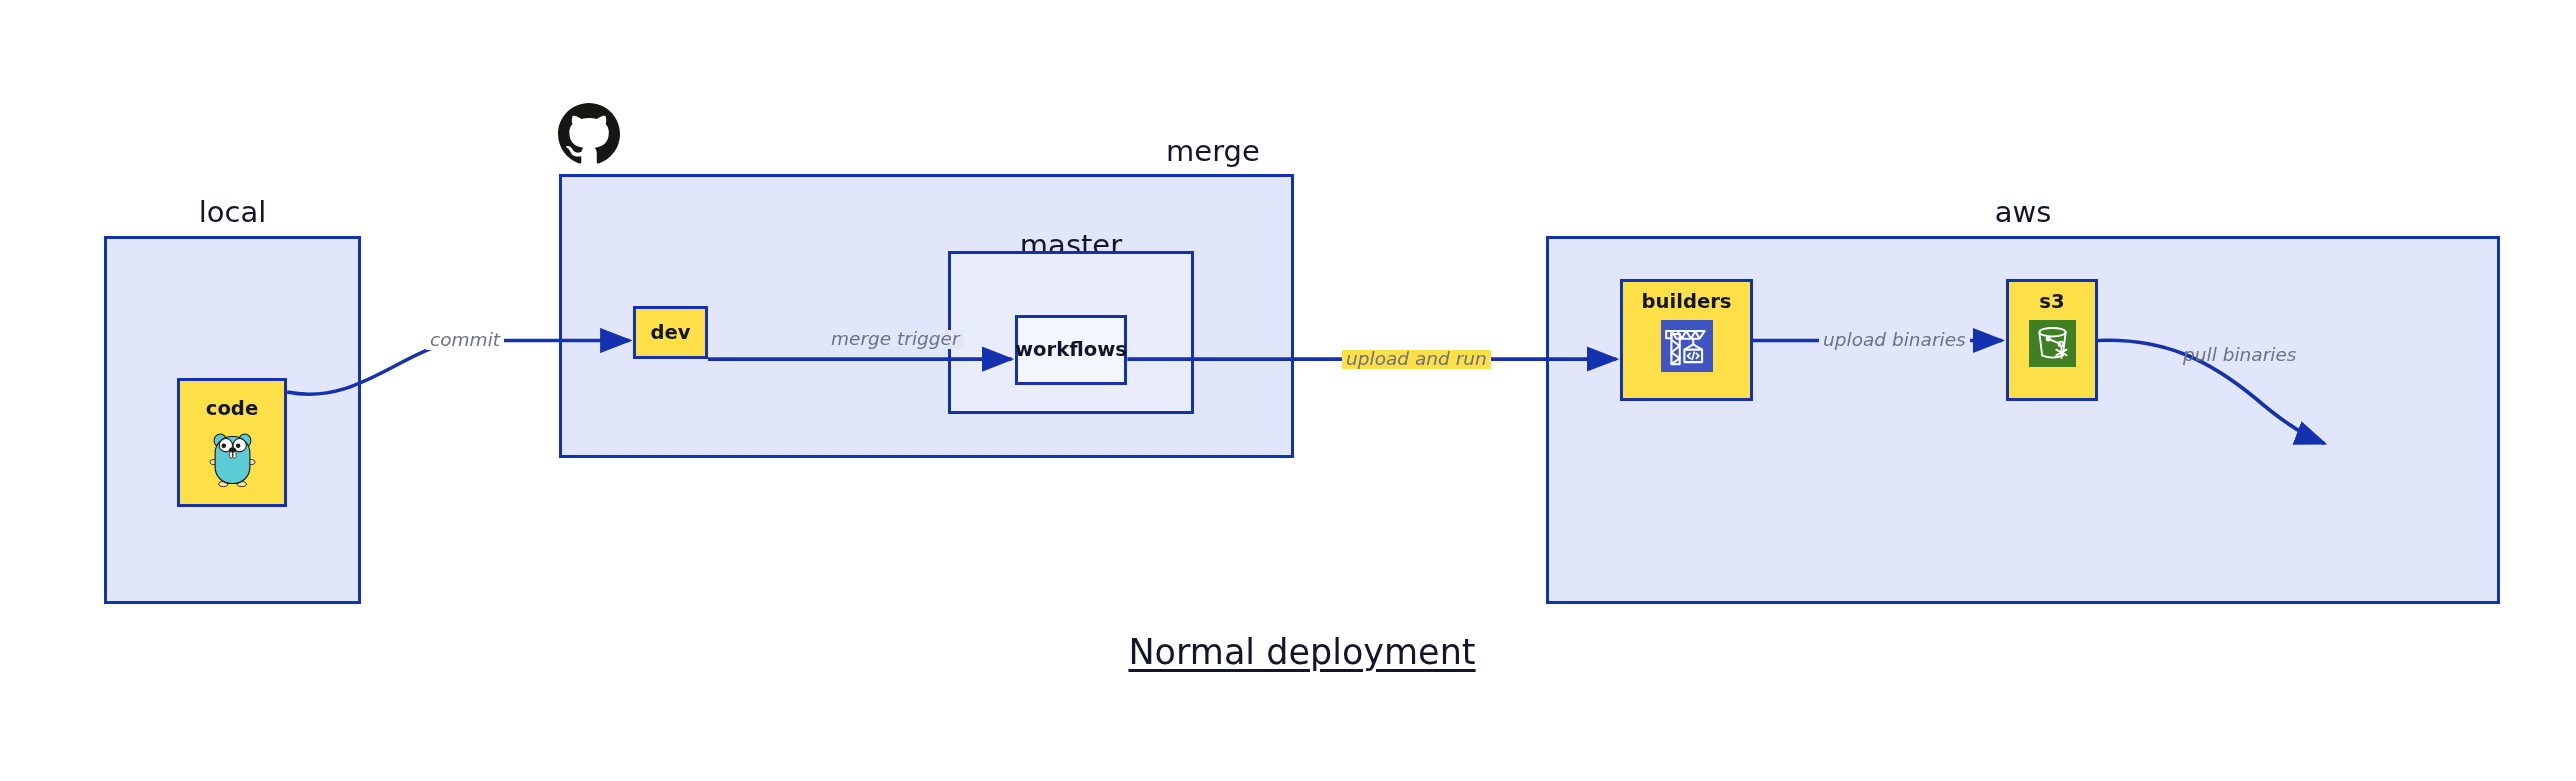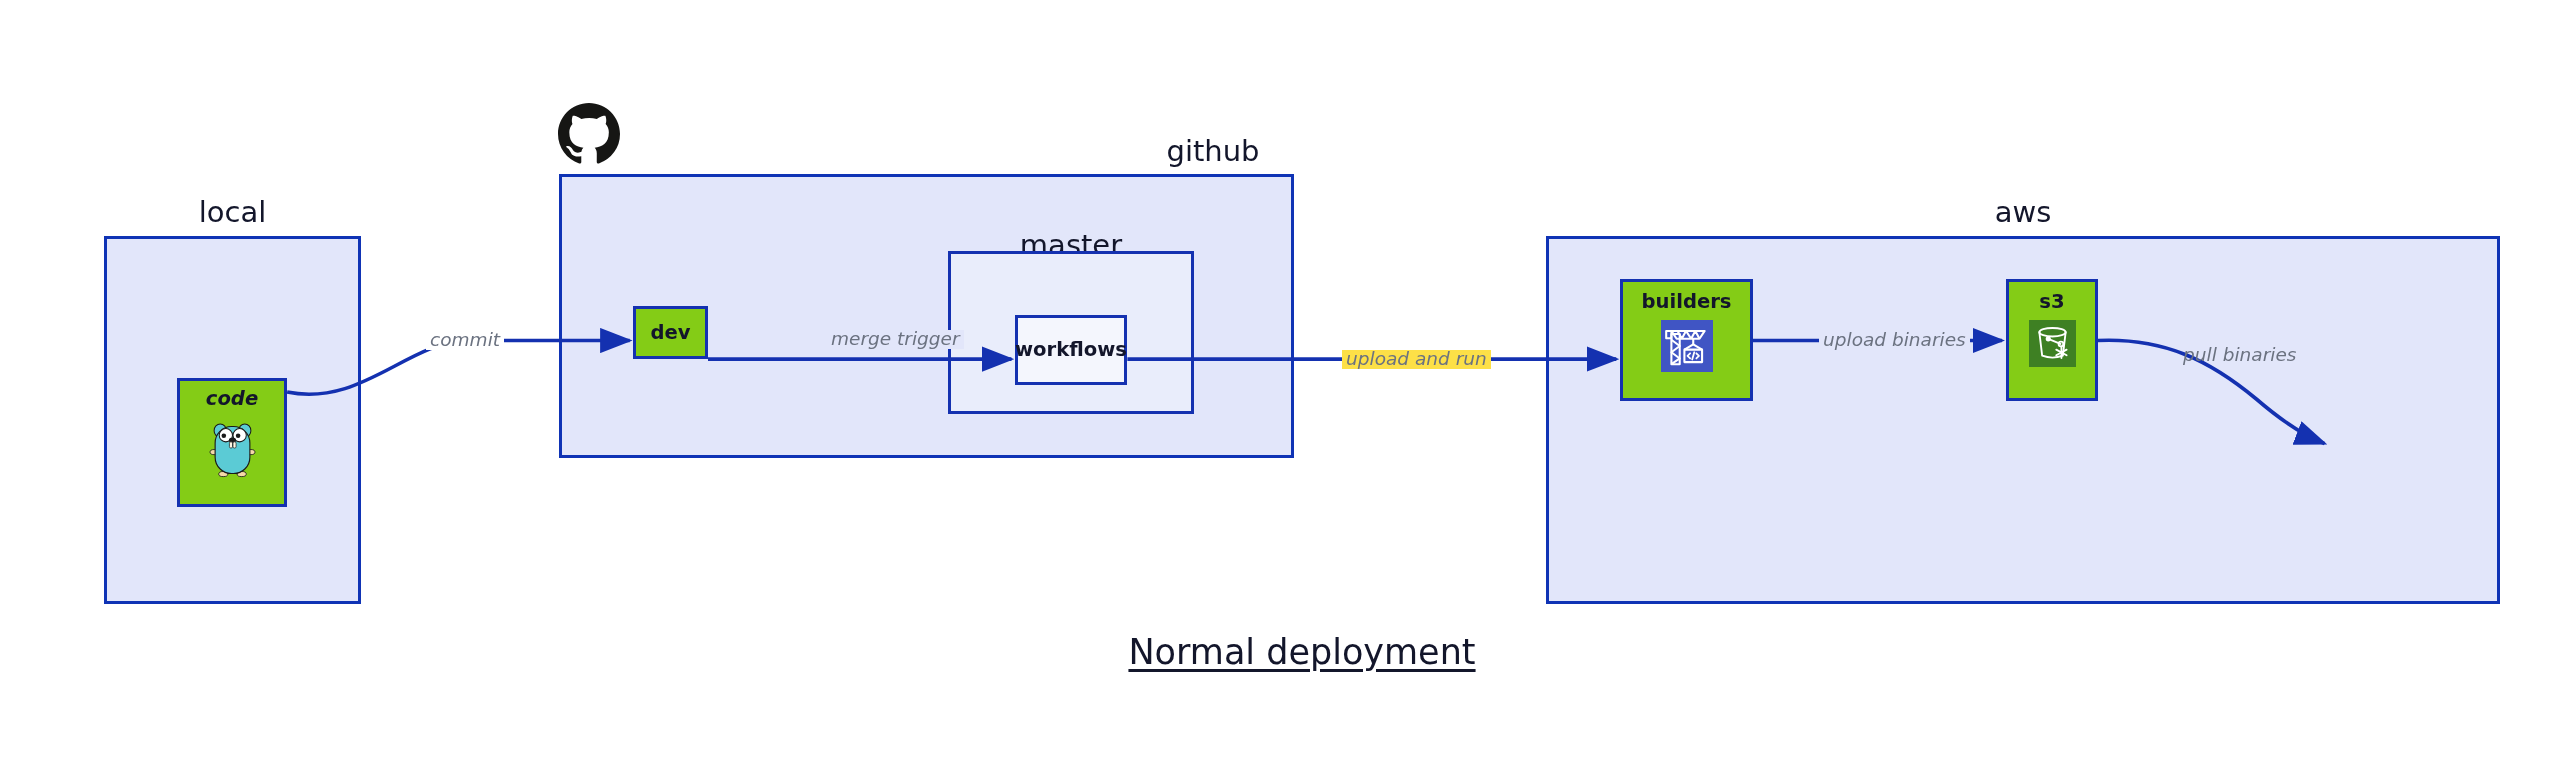--- a/index.html
+++ b/index.html
@@ -6,21 +6,21 @@
   body{width:2604px;height:781px;position:relative;overflow:hidden;
        font-family:"DejaVu Sans","Liberation Sans",sans-serif;}
   #stage{position:absolute;left:0;top:0;width:2604px;height:781px;}
 
   
   .group{position:absolute;background:#e2e6fa;border:3.6px solid #0f33b5;box-sizing:border-box;}
   .group-label{position:absolute;color:#13162b;font-size:29px;line-height:1;
                font-family:"DejaVu Sans","Liberation Sans",sans-serif;white-space:nowrap;}
 
   
-  .node{position:absolute;background:#84cc16;border:3.6px solid #1431b0;box-sizing:border-box;
+  .node{position:absolute;background:#fde047;border:3.6px solid #1431b0;box-sizing:border-box;
         display:flex;flex-direction:column;align-items:center;}
   .node-label{color:#13162b;font-size:19.6px;font-weight:bold;line-height:1;white-space:nowrap;
               font-family:"DejaVu Sans","Liberation Sans",sans-serif;}
   .subgroup{position:absolute;background:#e9edfb;border:3.6px solid #1431b0;box-sizing:border-box;}
 
   
   .tile{display:block;}
 
   
   #edges{position:absolute;left:0;top:0;width:2604px;height:781px;pointer-events:none;}
@@ -37,21 +37,21 @@
 </style>
 </head>
 <body>
 
 <div id="stage">
 
   <div class="group-label" style="left:104px;top:198px;width:257px;text-align:center;">local</div>
   <div class="group" style="left:104px;top:236px;width:257px;height:368px;"></div>
 
   <div class="node" style="left:177px;top:378px;width:110px;height:129px;">
-    <div class="node-label" style="margin-top:8px;font-style:italic;">code</div>
+    <div class="node-label" style="margin-top:18px;">code</div>
     <div class="tile" style="margin-top:9.3px;">
       <svg width="47" height="60" viewBox="0 0 92 116">
 
         <ellipse cx="22" cy="24" rx="12" ry="13" fill="#5bcbd5" stroke="#1a1a1a" stroke-width="2"></ellipse>
         <ellipse cx="70" cy="24" rx="12" ry="13" fill="#5bcbd5" stroke="#1a1a1a" stroke-width="2"></ellipse>
 
         <ellipse cx="10" cy="66" rx="8" ry="5" fill="#f5d9a8" stroke="#1a1a1a" stroke-width="1.6"></ellipse>
         <ellipse cx="82" cy="66" rx="8" ry="5" fill="#f5d9a8" stroke="#1a1a1a" stroke-width="1.6"></ellipse>
 
         <ellipse cx="28" cy="109" rx="9" ry="5" fill="#f5d9a8" stroke="#1a1a1a" stroke-width="1.6"></ellipse>
@@ -69,21 +69,21 @@
         <rect x="47" y="46" width="6" height="12" rx="2.5" fill="#fdf6e3" stroke="#1a1a1a" stroke-width="1.4"></rect>
       </svg>
     </div>
   </div>
 
   <div class="gh-logo" style="left:558px;top:103px;">
     <svg width="62" height="62" viewBox="0 0 16 16" aria-hidden="true">
       <path fill="#161614" fill-rule="evenodd" d="M8 0C3.58 0 0 3.58 0 8c0 3.54 2.29 6.53 5.47 7.59.4.07.55-.17.55-.38 0-.19-.01-.82-.01-1.49-2.01.37-2.53-.49-2.69-.94-.09-.23-.48-.94-.82-1.13-.28-.15-.68-.52-.01-.53.63-.01 1.08.58 1.23.82.72 1.21 1.87.87 2.33.66.07-.52.28-.87.51-1.07-1.78-.2-3.64-.89-3.64-3.95 0-.87.31-1.59.82-2.15-.08-.2-.36-1.02.08-2.12 0 0 .67-.21 2.2.82.64-.18 1.32-.27 2-.27s1.36.09 2 .27c1.53-1.04 2.2-.82 2.2-.82.44 1.1.16 1.92.08 2.12.51.56.82 1.27.82 2.15 0 3.07-1.87 3.75-3.65 3.95.29.25.54.73.54 1.48 0 1.07-.01 1.93-.01 2.2 0 .21.15.46.55.38A8.01 8.01 0 0 0 16 8c0-4.42-3.58-8-8-8"></path>
     </svg>
   </div>
-  <div class="group-label" style="left:1133px;top:137px;width:160px;text-align:center;">github</div>
+  <div class="group-label" style="left:1133px;top:137px;width:160px;text-align:center;">merge</div>
   <div class="group" style="left:559px;top:174px;width:735px;height:284px;"></div>
 
   <div class="group-label" style="left:948px;top:215px;width:246px;text-align:center;margin-top:16px;">master</div>
   <div class="subgroup" style="left:948px;top:251px;width:246px;height:163px;"></div>
 
   <div class="node" style="left:633px;top:306px;width:75px;height:53px;justify-content:center;">
     <div class="node-label">dev</div>
   </div>
 
   <div class="node" style="left:1015px;top:315px;width:112px;height:70px;justify-content:center;background:#f4f6fd;">

